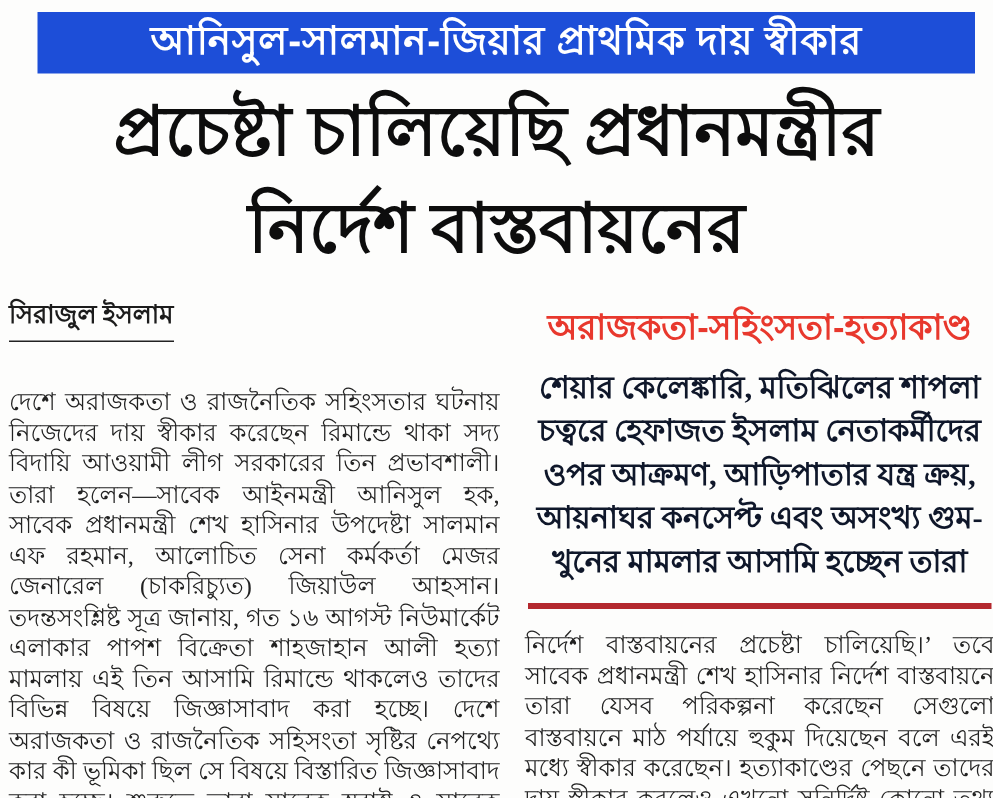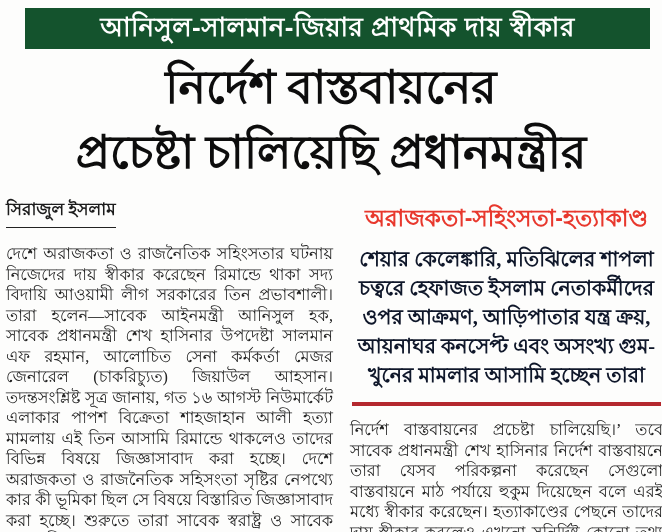--- a/index.html
+++ b/index.html
@@ -8,41 +8,41 @@
     width:662px;height:532px;
     background:#fdfdfc;
     overflow:hidden;
     font-family:"Liberation Serif","DejaVu Serif",serif;
     color:#1c1c1c;
     box-sizing:border-box;
   }
   
   .banner{
     position:absolute;left:25px;top:8px;width:625px;height:41px;
-    background:#14532d;
+    background:#1d4ed8;
     display:flex;align-items:center;justify-content:center;
   }
   .banner-text{
     color:#ffffff;font-size:26px;font-weight:bold;letter-spacing:.5px;
     font-family:"Liberation Sans","DejaVu Sans",sans-serif;
   }
   
   .headline{
     position:absolute;left:0;top:55px;width:662px;height:138px;
     text-align:center;font-weight:bold;color:#0d0d0d;
     font-size:46px;line-height:1.42;
   }
   
   .col-left{
     position:absolute;left:6px;top:196px;width:327px;height:336px;
   }
   .byline{
     font-size:17px;font-weight:bold;
     border-bottom:1.5px solid #222;
-    display:inline-block;padding-bottom:3px;margin-bottom:16px;
+    display:inline-block;padding-bottom:3px;margin-bottom:30px;
   }
   .body-text{
     font-size:16.2px;line-height:20.5px;text-align:justify;
     color:#222;
   }
   .col-right{
     position:absolute;left:350px;top:200px;width:313px;height:332px;
   }
   .kicker{
     text-align:center;font-weight:bold;font-size:23px;color:#e8382d;
@@ -60,22 +60,22 @@
 </head>
 <body>
 
 <div class="page">
 
   <div class="banner">
     <span class="banner-text">আনিসুল-সালমান-জিয়ার প্রাথমিক দায় স্বীকার</span>
   </div>
 
   <div class="headline">
+    <div>প্রচেষ্টা চালিয়েছি প্রধানমন্ত্রীর</div>
     <div>নির্দেশ বাস্তবায়নের</div>
-    <div>প্রচেষ্টা চালিয়েছি প্রধানমন্ত্রীর</div>
   </div>
 
   <div class="col-left">
     <div class="byline">সিরাজুল ইসলাম</div>
     <div class="body-text">দেশে অরাজকতা ও রাজনৈতিক সহিংসতার ঘটনায় নিজেদের দায় স্বীকার করেছেন রিমান্ডে থাকা সদ্য বিদায়ি আওয়ামী লীগ সরকারের তিন প্রভাবশালী। তারা হলেন—সাবেক আইনমন্ত্রী আনিসুল হক, সাবেক প্রধানমন্ত্রী শেখ হাসিনার উপদেষ্টা সালমান এফ রহমান, আলোচিত সেনা কর্মকর্তা মেজর জেনারেল (চাকরিচ্যুত) জিয়াউল আহসান। তদন্তসংশ্লিষ্ট সূত্র জানায়, গত ১৬ আগস্ট নিউমার্কেট এলাকার পাপশ বিক্রেতা শাহজাহান আলী হত্যা মামলায় এই তিন আসামি রিমান্ডে থাকলেও তাদের বিভিন্ন বিষয়ে জিজ্ঞাসাবাদ করা হচ্ছে। দেশে অরাজকতা ও রাজনৈতিক সহিসংতা সৃষ্টির নেপথ্যে কার কী ভূমিকা ছিল সে বিষয়ে বিস্তারিত জিজ্ঞাসাবাদ করা হচ্ছে। শুরুতে তারা সাবেক স্বরাষ্ট্র ও সাবেক সেতুমন্ত্রীর ওপর দায় চাপালেও এখন দায় চাপাচ্ছেন সাবেক প্রধানমন্ত্রী শেখ হাসিনার ওপর। তারা প্রায় একই সুরে বলছেন, ‘আমরা কেবল প্রধানমন্ত্রীর</div>
   </div>
 
   <div class="col-right">
     <div class="kicker">অরাজকতা-সহিংসতা-হত্যাকাণ্ড</div>
     <div class="summary">শেয়ার কেলেঙ্কারি, মতিঝিলের শাপলা চত্বরে হেফাজত ইসলাম নেতাকর্মীদের ওপর আক্রমণ, আড়িপাতার যন্ত্র ক্রয়, আয়নাঘর কনসেপ্ট এবং অসংখ্য গুম-খুনের মামলার আসামি হচ্ছেন তারা</div>

